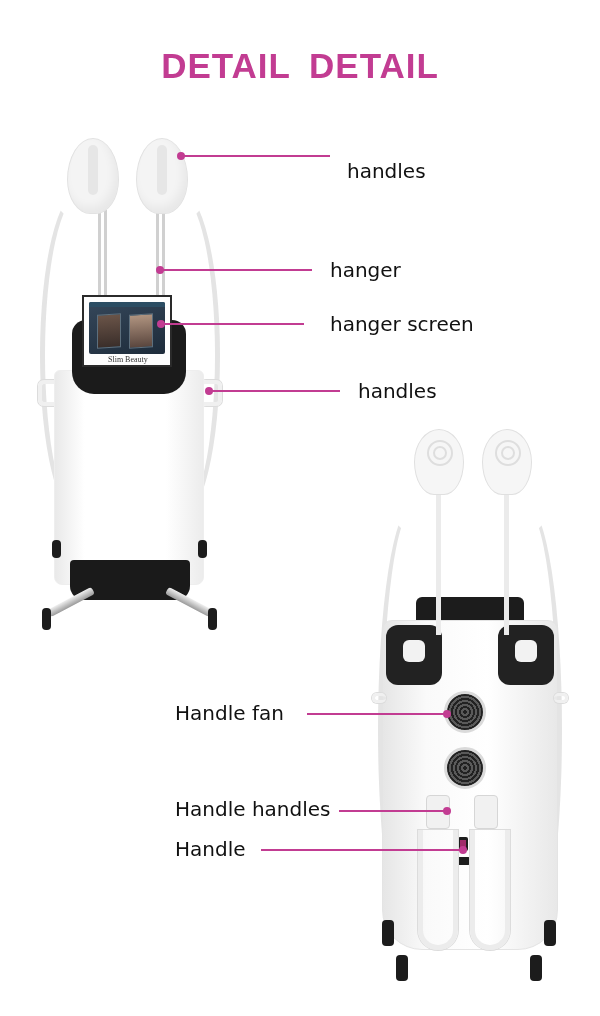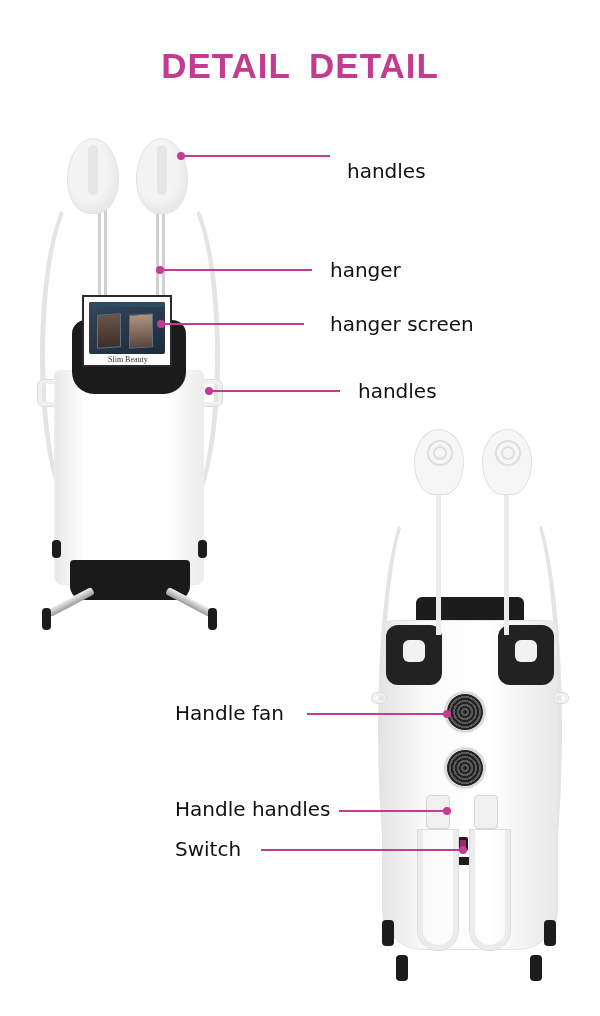--- a/index.html
+++ b/index.html
@@ -204,15 +204,15 @@
 </div>
 
 <div class="label" style="left:175px;top:701px;">Handle fan</div>
 <div class="leader" style="left:307px;top:713px;width:140px;"></div>
 <div class="dot" style="left:443px;top:710px;"></div>
 
 <div class="label" style="left:175px;top:797px;">Handle handles</div>
 <div class="leader" style="left:339px;top:810px;width:108px;"></div>
 <div class="dot" style="left:443px;top:807px;"></div>
 
-<div class="label" style="left:175px;top:837px;">Switch</div>
+<div class="label" style="left:175px;top:837px;">Handle</div>
 <div class="leader" style="left:261px;top:849px;width:202px;"></div>
 <div class="dot" style="left:459px;top:846px;"></div>
 
 </body></html>

